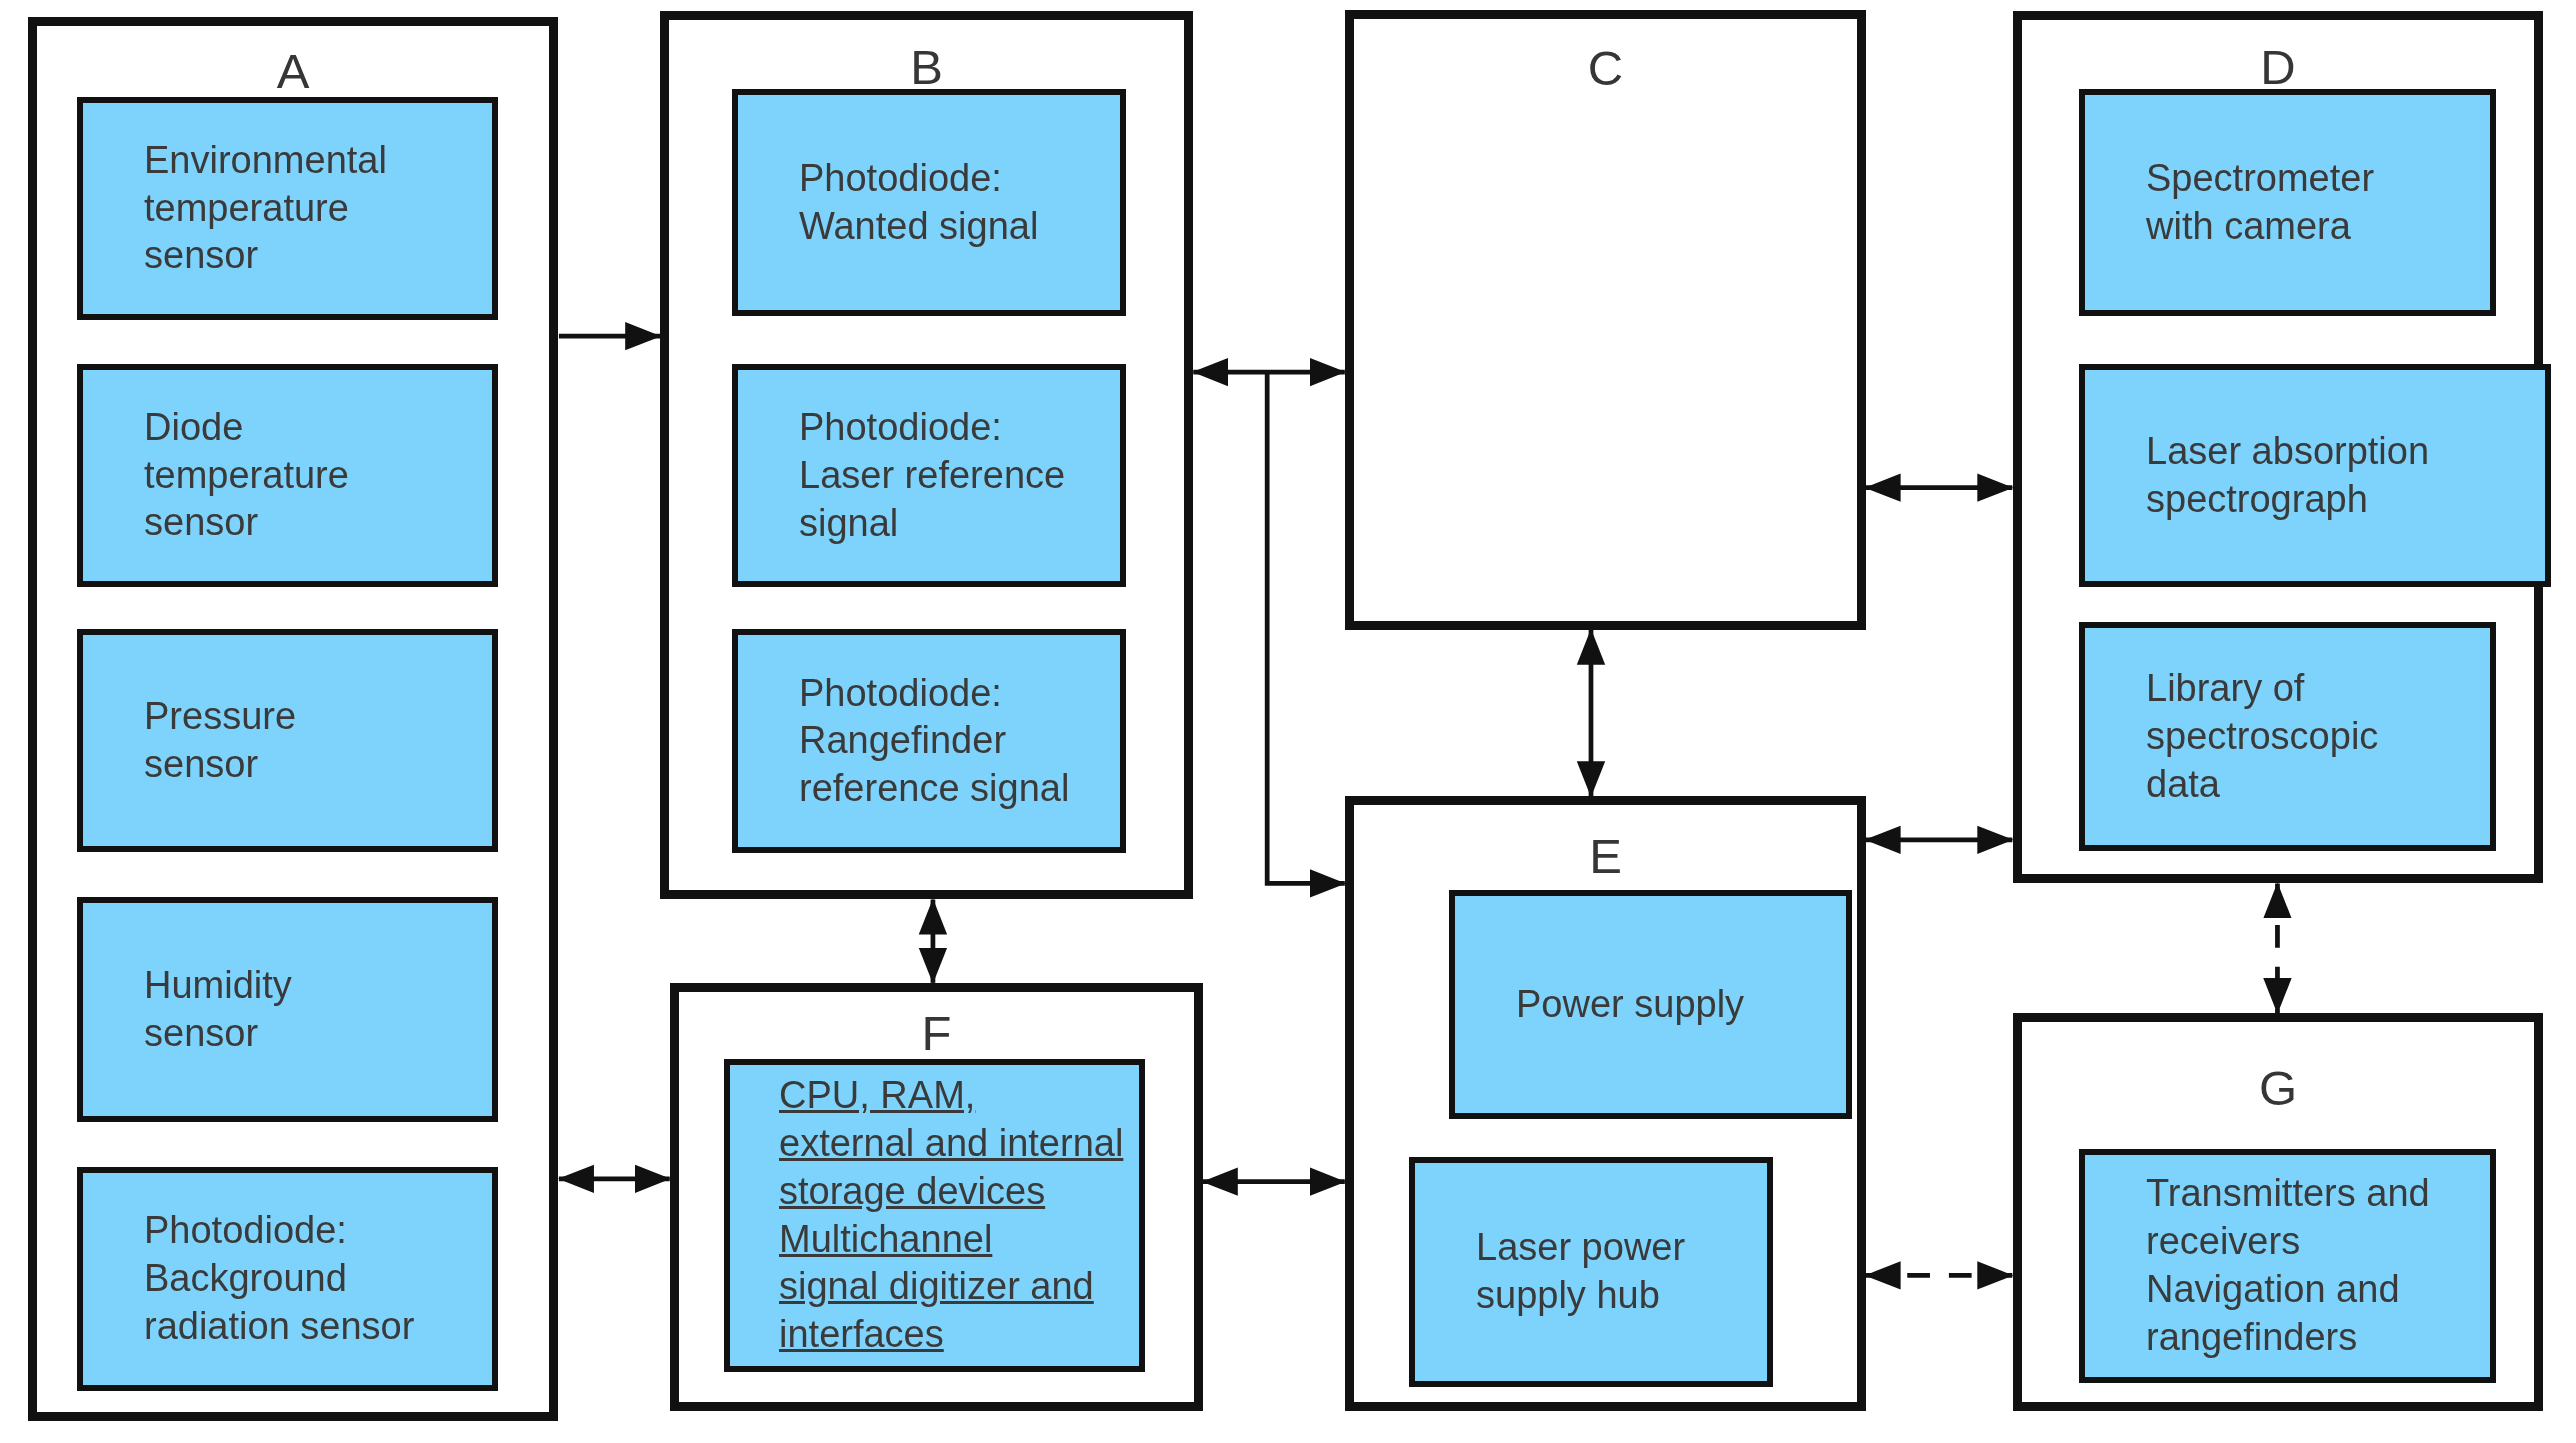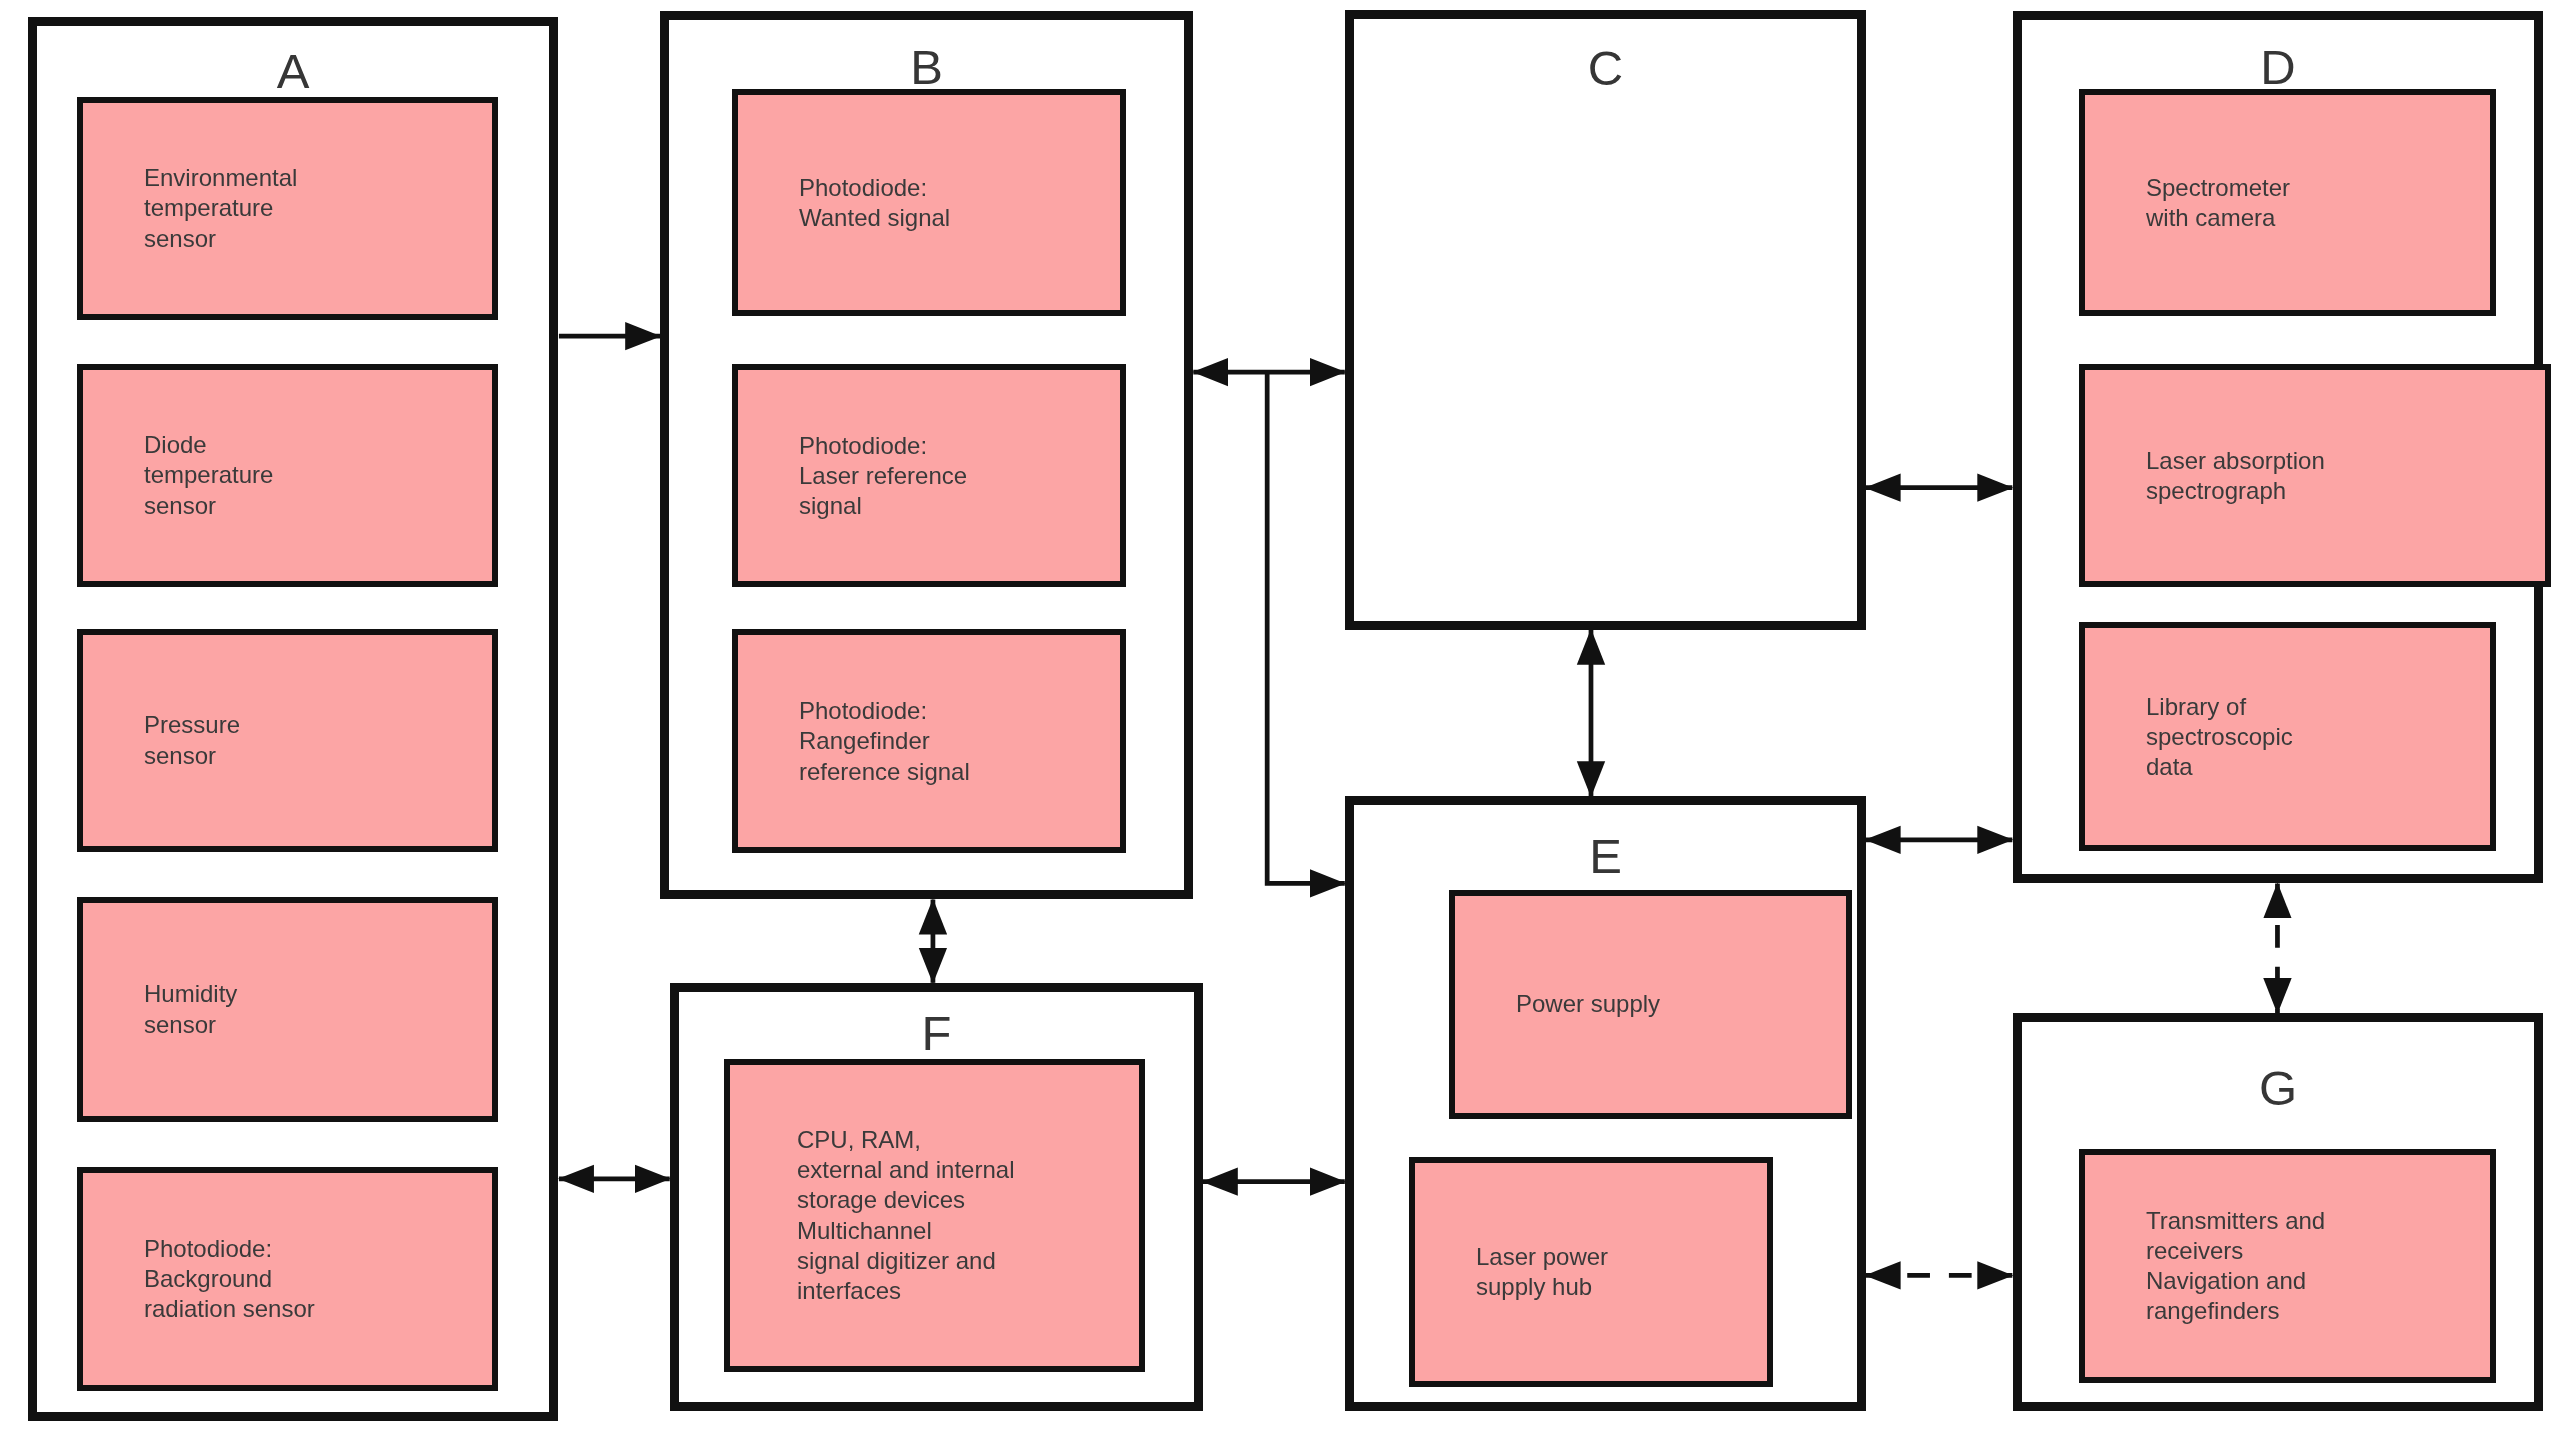--- a/index.html
+++ b/index.html
@@ -20,25 +20,25 @@
   .glabel {
     position: absolute;
     left: 0; right: 0;
     text-align: center;
     font-size: 49px;
     color: #363636;
   }
   .box {
     position: absolute;
     border: 6.6px solid #111111;
-    background: #fca5a5;
+    background: #7dd3fc;
     box-sizing: border-box;
     display: flex;
     align-items: center;
-    font-size: 24px;
+    font-size: 38px;
     line-height: 1.26;
     color: #3a3a3a;
     white-space: pre-line;
     padding-left: 61px;
     padding-right: 13.3px;
   }
   #conn {
     position: absolute;
     left: 0; top: 0;
     width: 2576px; height: 1443px;
@@ -76,21 +76,21 @@
   .b-c1 { left: 55px; top: 71px;  width: 403px; height: 227px; }
   .b-c2 { left: 55px; top: 346px; width: 403px; height: 223px; }
 
   .b-d1 { left: 57px; top: 69px;  width: 417px; height: 227px; }
   .b-d2 { left: 57px; top: 344px; width: 472px; height: 223px; }
   .b-d3 { left: 57px; top: 602px; width: 417px; height: 229px; }
 
   .b-e1 { left: 55px; top: 85px;  width: 403px; height: 229px; margin-left: 40px; }
   .b-e2 { left: 55px; top: 352px; width: 364px; height: 230px; }
 
-  .b-f1 { left: 45px; top: 67px;  width: 421px; height: 313px; padding-left: 67px; }
+  .b-f1 { left: 45px; top: 67px;  width: 421px; height: 313px; padding-left: 49px; text-decoration: underline; }
 
   .b-g1 { left: 57px; top: 127px; width: 417px; height: 234px; }
 </style>
 </head>
 <body>
 
 <div class="canvas">
 
   <svg id="conn" viewBox="0 0 2720 1524" xmlns="http://www.w3.org/2000/svg">
     <defs>

